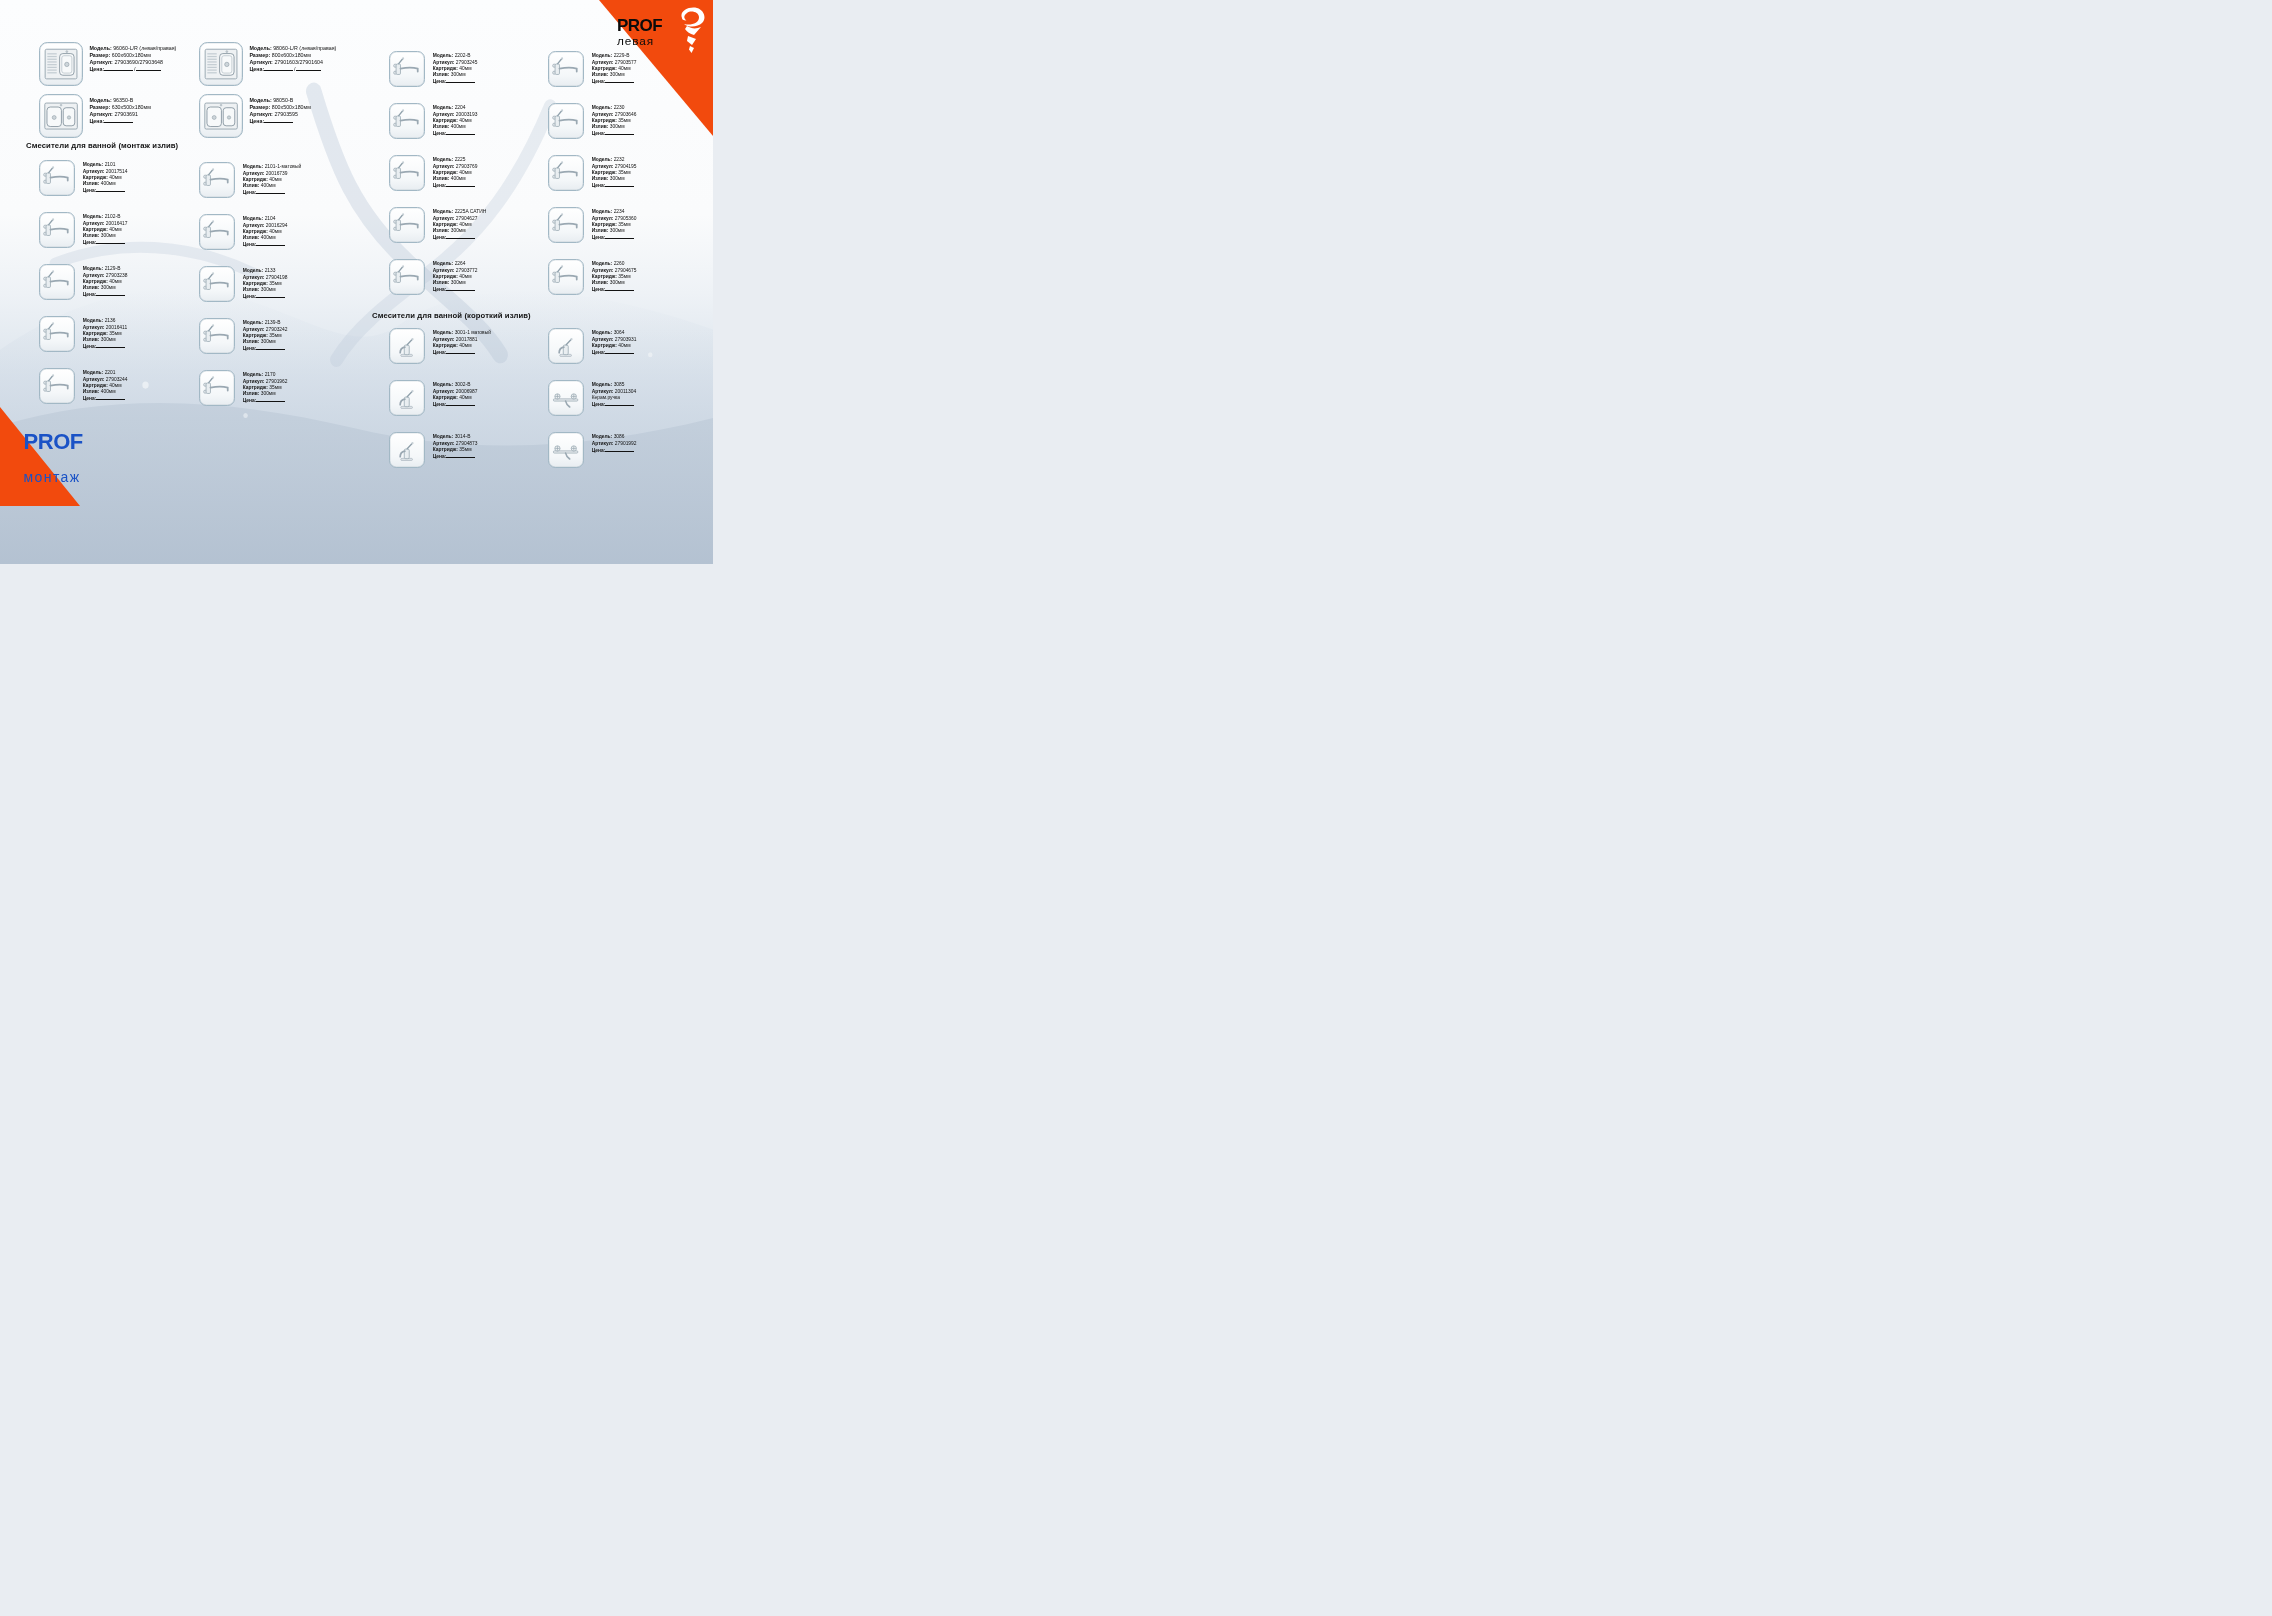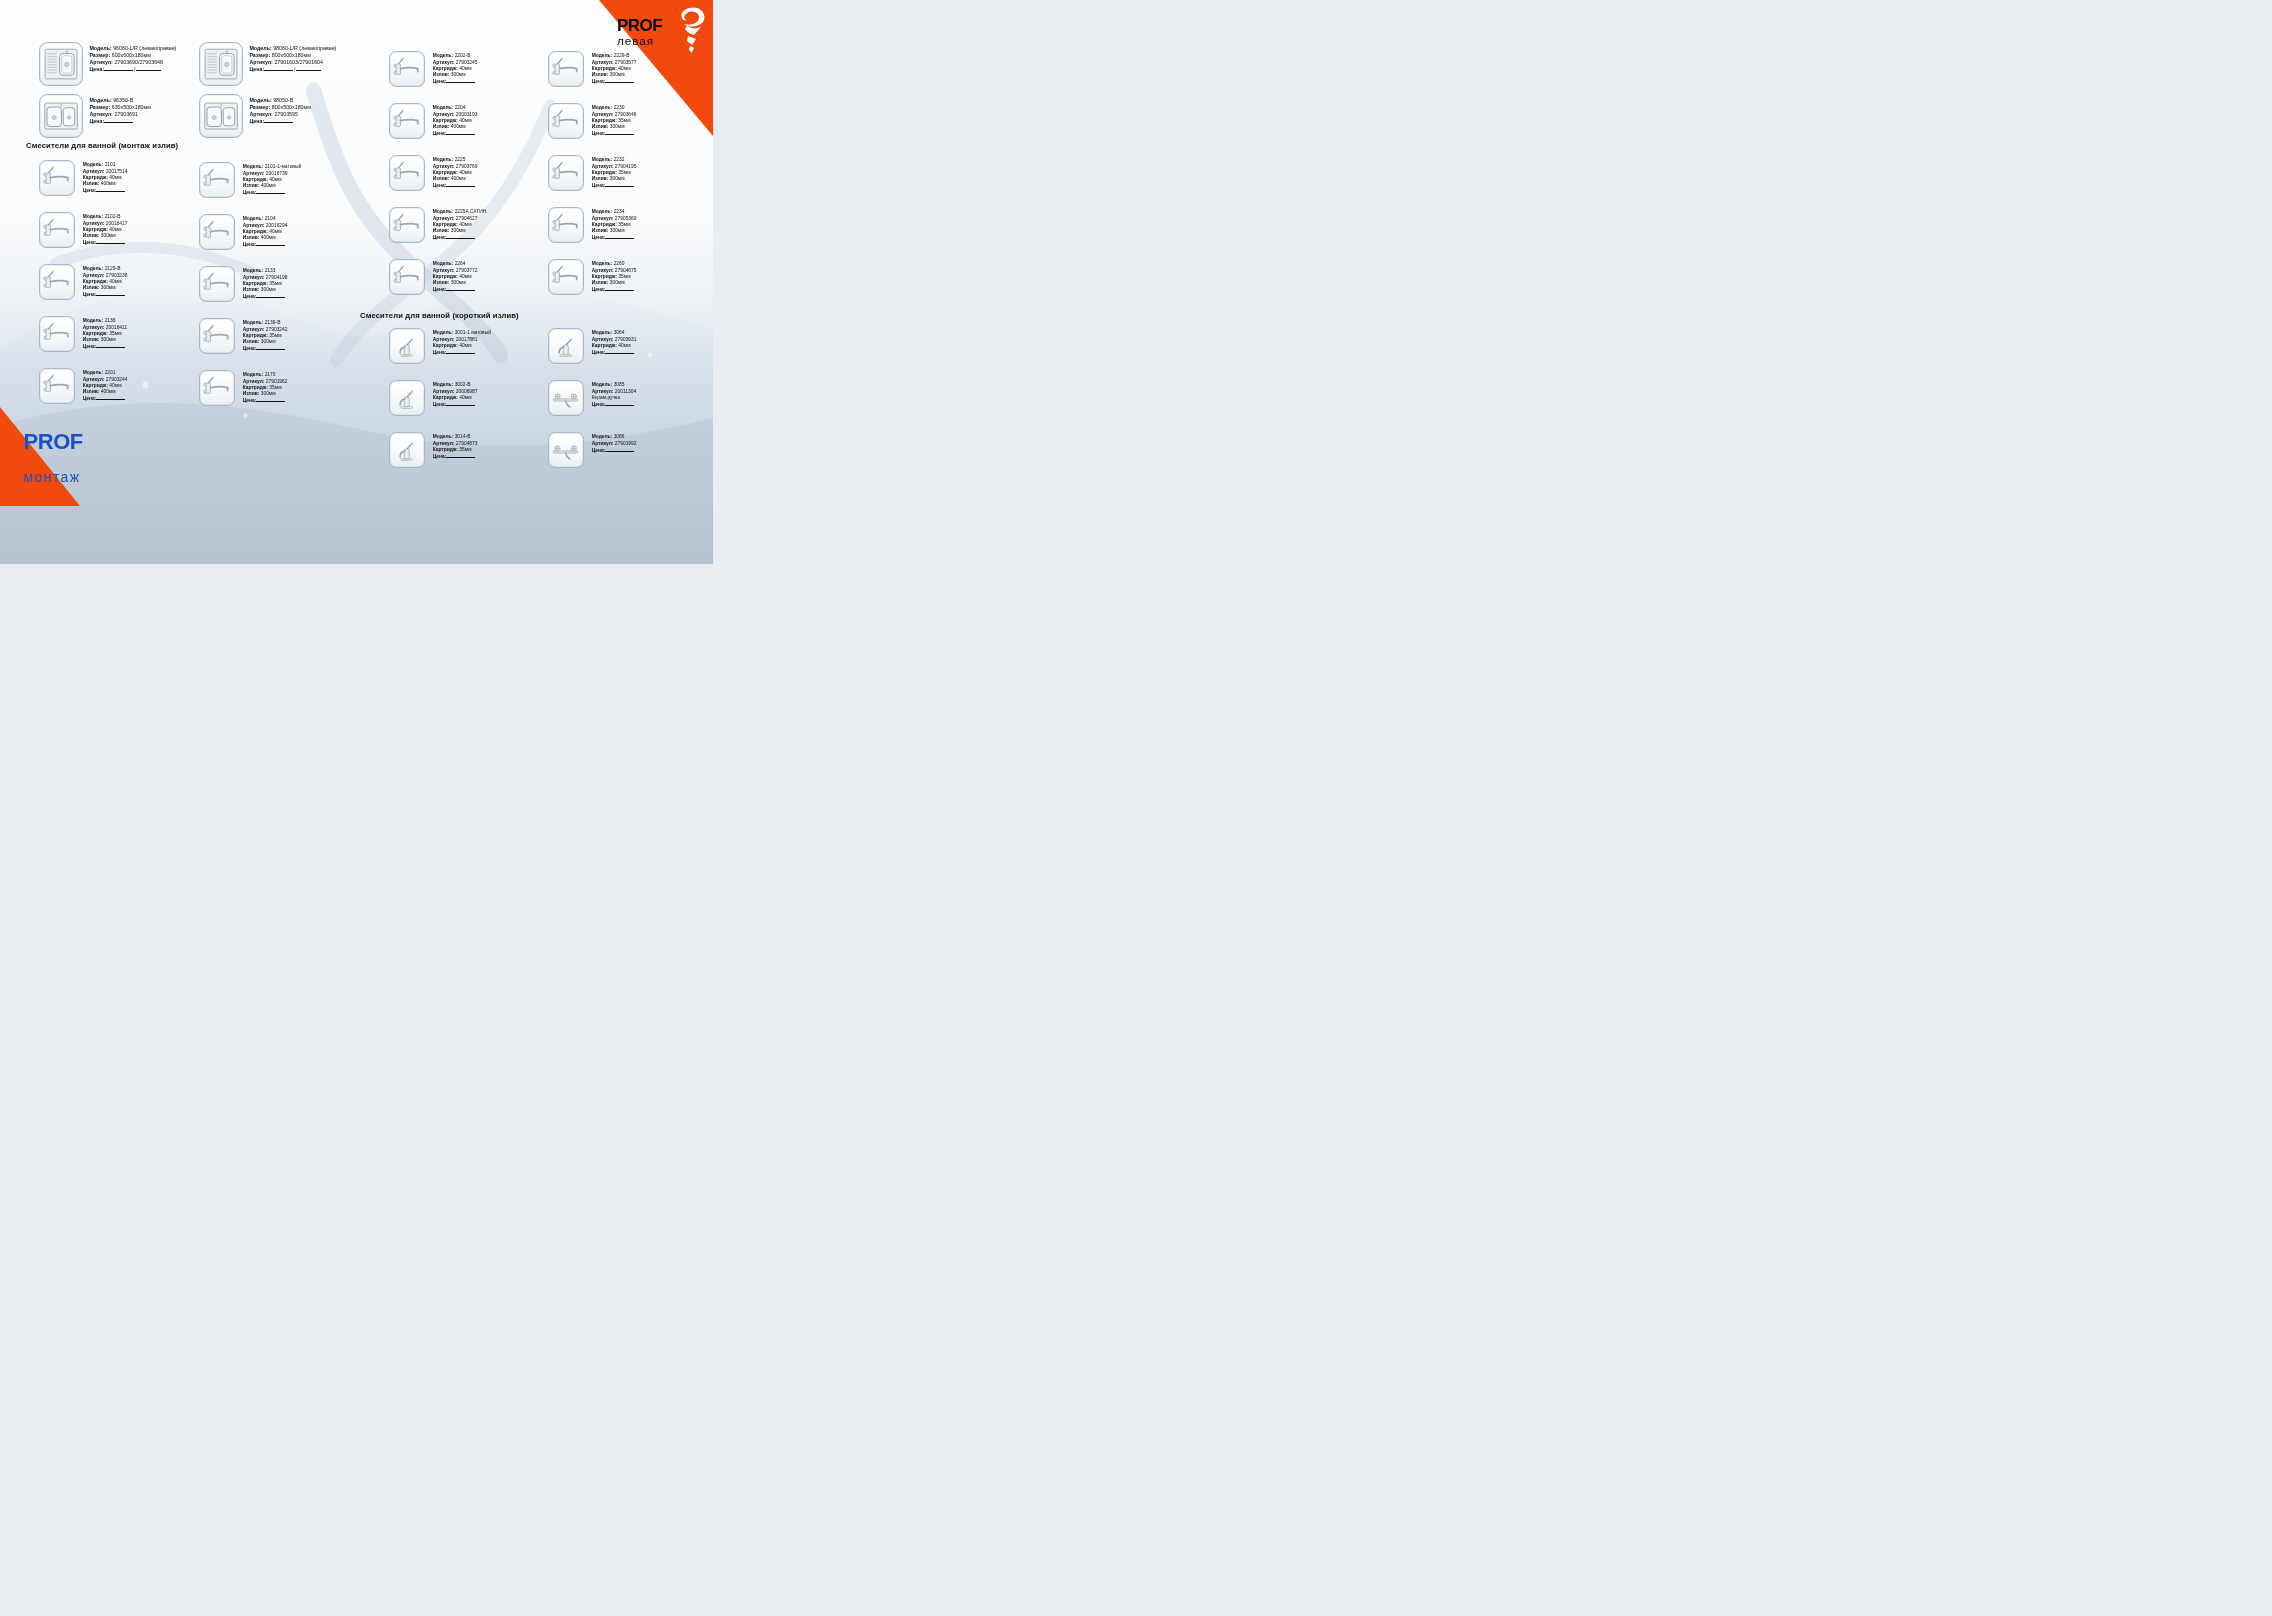--- a/index.html
+++ b/index.html
@@ -33,21 +33,21 @@
   #sink-col1{left:39px;top:42px;}
   #sink-col2{left:199px;top:42px;}
   #long-col1{left:39px;top:160px;}
   #long-col2{left:199px;top:162px;}
   #long-col3{left:389px;top:51px;}
   #long-col4{left:548px;top:51px;}
   #short-col3{left:389px;top:328px;}
   #short-col4{left:548px;top:328px;}
   .section-title{position:absolute;font-size:7.7px;font-weight:700;letter-spacing:0.1px;}
   #header-long{left:26px;top:141px;}
-  #header-short{left:360px;top:311px;}
+  #header-short{left:372px;top:311px;}
   
   .tri{position:absolute;}
   #tri-tr{left:599px;top:0;width:114px;height:136px;clip-path:polygon(0 0,100% 0,100% 100%);}
   #tri-bl{left:0;top:407px;width:80px;height:99px;clip-path:polygon(0 0,100% 100%,0 100%);}
   
   #logo-krepezh{position:absolute;left:617px;top:17.3px;line-height:1;}
   #logo-krepezh .l1{font-size:17px;font-weight:900;letter-spacing:-0.5px;color:#0b0b0b;}
   #logo-krepezh .l2{font-size:11.8px;font-weight:400;letter-spacing:0.9px;color:#0b0b0b;margin-top:1.8px;}
   #screw{position:absolute;left:676px;top:5.5px;width:30px;height:50px;}
   #logo-montazh{position:absolute;left:23.6px;top:431px;line-height:1;}

